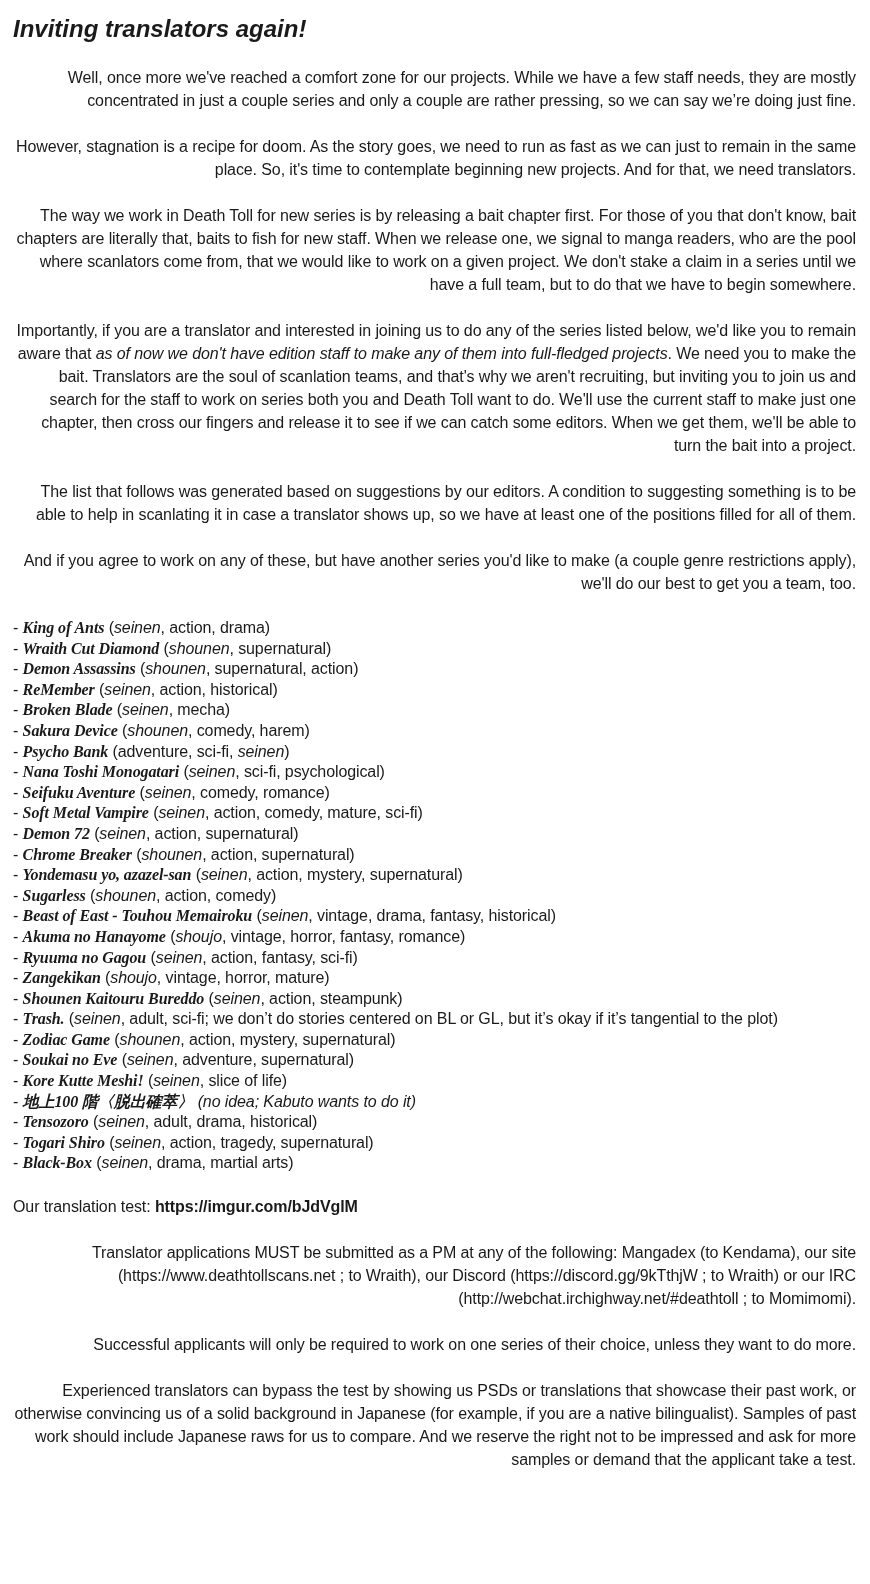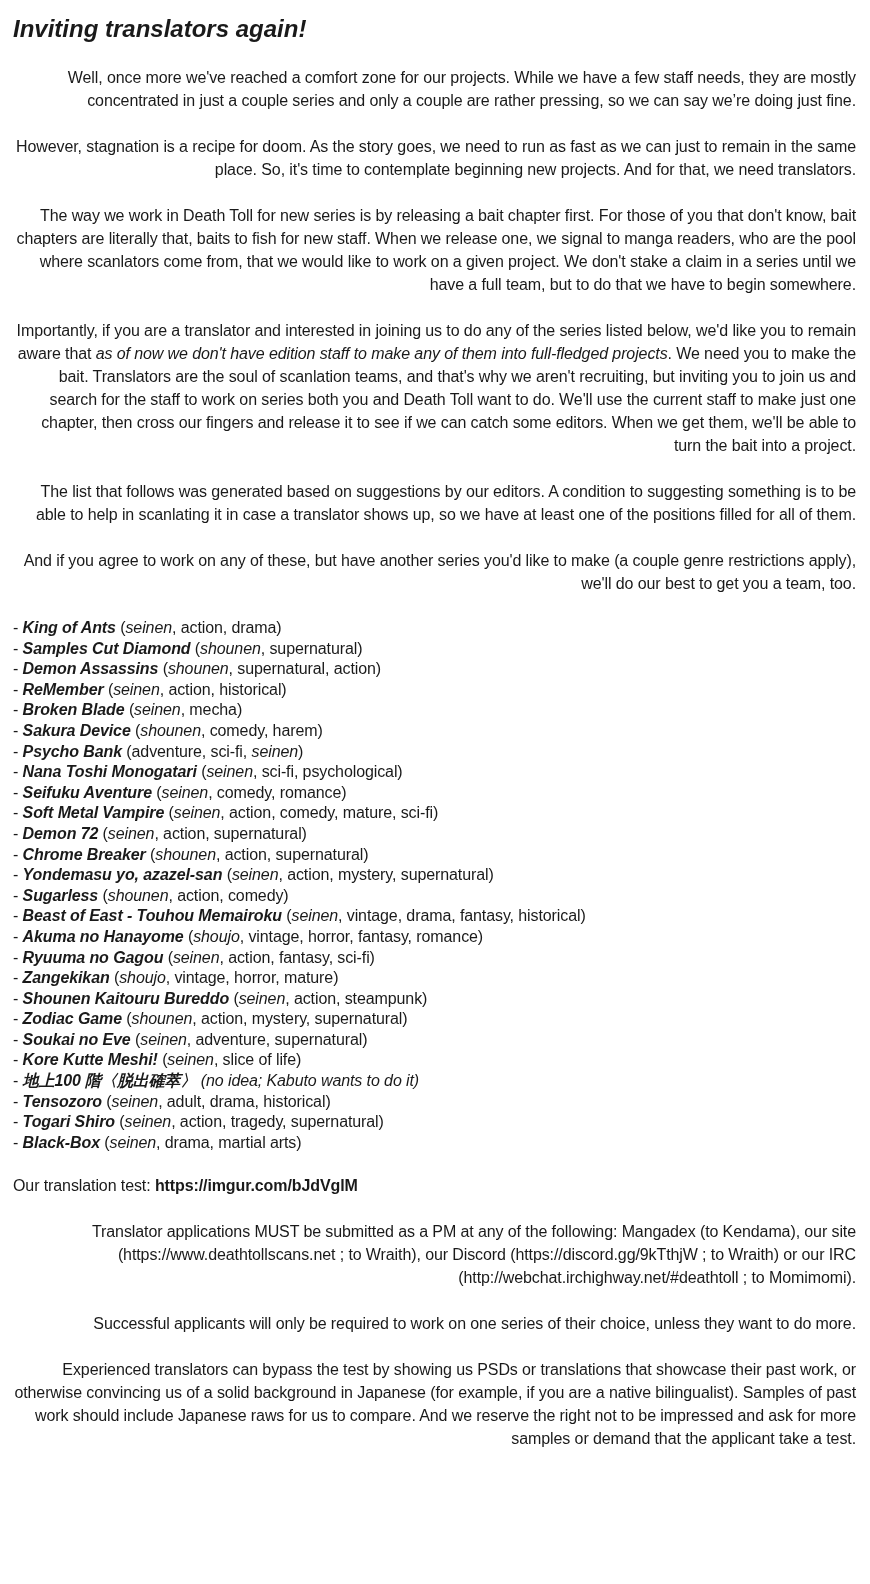--- a/index.html
+++ b/index.html
@@ -31,21 +31,21 @@
     text-align:right;
   }
   .series-list{
     margin:0 0 21px 0;
   }
   .series-item{
     font-size:16px;
     line-height:20.6px;
     letter-spacing:-0.1px;
   }
-  .name{font-weight:bold;font-style:italic;}
+  .name{font-weight:bold;font-style:italic;font-family:Liberation Serif, serif;}
   .i{font-style:italic;}
   .b{font-weight:bold;}
   .test-line{
     font-size:16px;
     line-height:23px;
     letter-spacing:-0.1px;
     margin:0 0 23px 0;
   }
   .footer{
     margin-top:43px;
@@ -67,38 +67,39 @@
       <p class="para"><span>Well, once more we've reached a comfort zone for our projects. While we have a few staff needs, they are mostly concentrated in just a couple series and only a couple are rather pressing, so we can say we’re doing just fine.</span></p>
       <p class="para"><span>However, stagnation is a recipe for doom. As the story goes, we need to run as fast as we can just to remain in the same place. So, it's time to contemplate beginning new projects. And for that, we need translators.</span></p>
       <p class="para"><span>The way we work in Death Toll for new series is by releasing a bait chapter first. For those of you that don't know, bait chapters are literally that, baits to fish for new staff. When we release one, we signal to manga readers, who are the pool where scanlators come from, that we would like to work on a given project. We don't stake a claim in a series until we have a full team, but to do that we have to begin somewhere.</span></p>
       <p class="para"><span>Importantly, if you are a translator and interested in joining us to do any of the series listed below, we'd like you to remain aware that </span><span class="i">as of now we don't have edition staff to make any of them into full-fledged projects</span><span>. We need you to make the bait. Translators are the soul of scanlation teams, and that's why we aren't recruiting, but inviting you to join us and search for the staff to work on series both you and Death Toll want to do. We'll use the current staff to make just one chapter, then cross our fingers and release it to see if we can catch some editors. When we get them, we'll be able to turn the bait into a project.</span></p>
       <p class="para"><span>The list that follows was generated based on suggestions by our editors. A condition to suggesting something is to be able to help in scanlating it in case a translator shows up, so we have at least one of the positions filled for all of them.</span></p>
       <p class="para"><span>And if you agree to work on any of these, but have another series you'd like to make (a couple genre restrictions apply), we'll do our best to get you a team, too.</span></p>
     </div>
 
   <div class="series-list" id="series-list">
       <div class="series-item"><span>- </span><span class="name">King of Ants</span><span> (</span><span class="i">seinen</span><span>, action, drama)</span></div>
-      <div class="series-item"><span>- </span><span class="name">Samples Cut Diamond</span><span> (</span><span class="i">shounen</span><span>, supernatural)</span></div>
+      <div class="series-item"><span>- </span><span class="name">Wraith Cut Diamond</span><span> (</span><span class="i">shounen</span><span>, supernatural)</span></div>
       <div class="series-item"><span>- </span><span class="name">Demon Assassins</span><span> (</span><span class="i">shounen</span><span>, supernatural, action)</span></div>
       <div class="series-item"><span>- </span><span class="name">ReMember</span><span> (</span><span class="i">seinen</span><span>, action, historical)</span></div>
       <div class="series-item"><span>- </span><span class="name">Broken Blade</span><span> (</span><span class="i">seinen</span><span>, mecha)</span></div>
       <div class="series-item"><span>- </span><span class="name">Sakura Device</span><span> (</span><span class="i">shounen</span><span>, comedy, harem)</span></div>
       <div class="series-item"><span>- </span><span class="name">Psycho Bank</span><span> (adventure, sci-fi, </span><span class="i">seinen</span><span>)</span></div>
       <div class="series-item"><span>- </span><span class="name">Nana Toshi Monogatari</span><span> (</span><span class="i">seinen</span><span>, sci-fi, psychological)</span></div>
       <div class="series-item"><span>- </span><span class="name">Seifuku Aventure</span><span> (</span><span class="i">seinen</span><span>, comedy, romance)</span></div>
       <div class="series-item"><span>- </span><span class="name">Soft Metal Vampire</span><span> (</span><span class="i">seinen</span><span>, action, comedy, mature, sci-fi)</span></div>
       <div class="series-item"><span>- </span><span class="name">Demon 72</span><span> (</span><span class="i">seinen</span><span>, action, supernatural)</span></div>
       <div class="series-item"><span>- </span><span class="name">Chrome Breaker</span><span> (</span><span class="i">shounen</span><span>, action, supernatural)</span></div>
       <div class="series-item"><span>- </span><span class="name">Yondemasu yo, azazel-san</span><span> (</span><span class="i">seinen</span><span>, action, mystery, supernatural)</span></div>
       <div class="series-item"><span>- </span><span class="name">Sugarless</span><span> (</span><span class="i">shounen</span><span>, action, comedy)</span></div>
       <div class="series-item"><span>- </span><span class="name">Beast of East - Touhou Memairoku</span><span> (</span><span class="i">seinen</span><span>, vintage, drama, fantasy, historical)</span></div>
       <div class="series-item"><span>- </span><span class="name">Akuma no Hanayome</span><span> (</span><span class="i">shoujo</span><span>, vintage, horror, fantasy, romance)</span></div>
       <div class="series-item"><span>- </span><span class="name">Ryuuma no Gagou</span><span> (</span><span class="i">seinen</span><span>, action, fantasy, sci-fi)</span></div>
       <div class="series-item"><span>- </span><span class="name">Zangekikan</span><span> (</span><span class="i">shoujo</span><span>, vintage, horror, mature)</span></div>
       <div class="series-item"><span>- </span><span class="name">Shounen Kaitouru Bureddo</span><span> (</span><span class="i">seinen</span><span>, action, steampunk)</span></div>
+      <div class="series-item"><span>- </span><span class="name">Trash.</span><span> (</span><span class="i">seinen</span><span>, adult, sci-fi; we don’t do stories centered on BL or GL, but it’s okay if it’s tangential to the plot)</span></div>
       <div class="series-item"><span>- </span><span class="name">Zodiac Game</span><span> (</span><span class="i">shounen</span><span>, action, mystery, supernatural)</span></div>
       <div class="series-item"><span>- </span><span class="name">Soukai no Eve</span><span> (</span><span class="i">seinen</span><span>, adventure, supernatural)</span></div>
       <div class="series-item"><span>- </span><span class="name">Kore Kutte Meshi!</span><span> (</span><span class="i">seinen</span><span>, slice of life)</span></div>
       <div class="series-item"><span>- </span><span class="name">地上100 階〈脱出確萃〉</span><span> </span><span class="i">(no idea; Kabuto wants to do it)</span></div>
       <div class="series-item"><span>- </span><span class="name">Tensozoro</span><span> (</span><span class="i">seinen</span><span>, adult, drama, historical)</span></div>
       <div class="series-item"><span>- </span><span class="name">Togari Shiro</span><span> (</span><span class="i">seinen</span><span>, action, tragedy, supernatural)</span></div>
       <div class="series-item"><span>- </span><span class="name">Black-Box</span><span> (</span><span class="i">seinen</span><span>, drama, martial arts)</span></div>
     </div>
 
   <p class="test-line"><span>Our translation test: </span><span class="b">https://imgur.com/bJdVglM</span></p>

